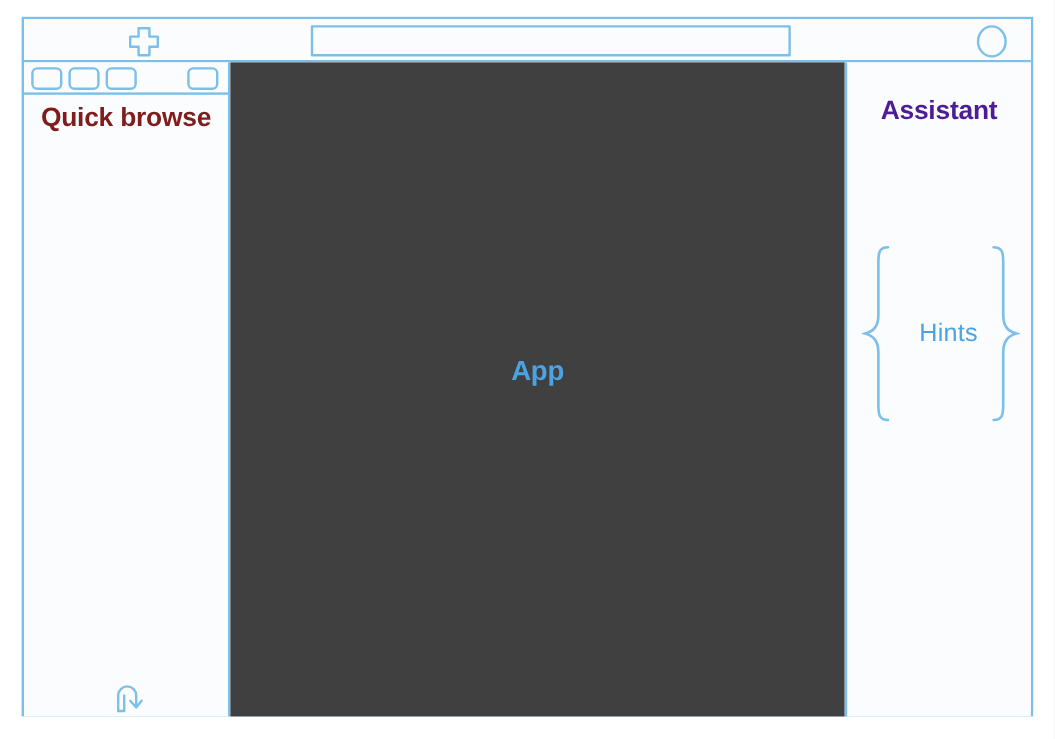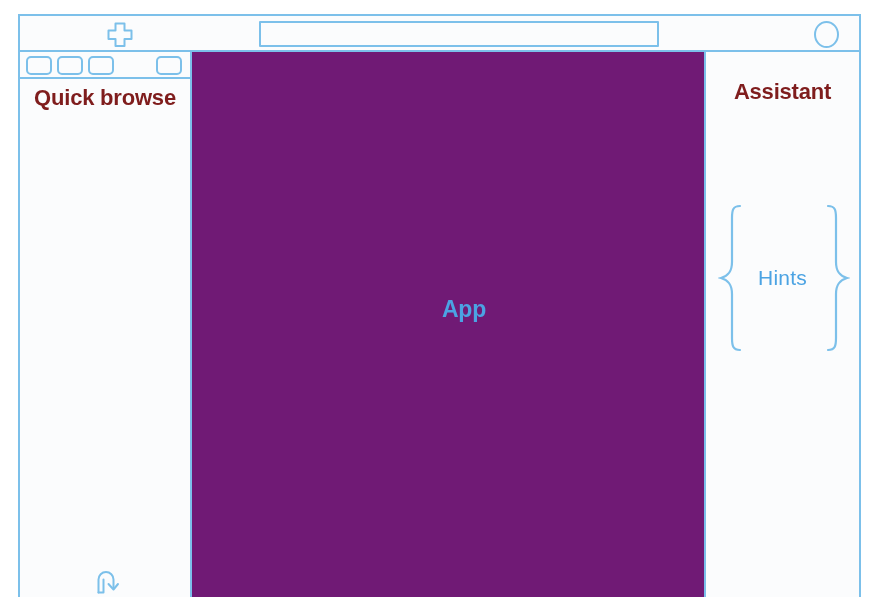--- a/index.html
+++ b/index.html
@@ -143,22 +143,21 @@
     height: 30px;
   }
 
   
   #app-pane {
     position: absolute;
     left: 172px;
     top: 0;
     width: 512px;
     height: 100%;
-    background: #701a75;
-    padding-left: 32px;
+    background: #404040;
   }
 
   #app-title {
     position: absolute;
     left: 0;
     top: 0;
     width: 100%;
     height: 100%;
     display: flex;
     align-items: center;
@@ -182,32 +181,33 @@
     border-left: 2px solid #7cc0ea;
     background: #fbfcfd;
   }
 
   #assistant-title {
     position: absolute;
     left: 0;
     top: 27px;
     width: 100%;
     text-align: center;
-    color: #7f1d1d;
+    color: #4c1d95;
     font-size: 22px;
     font-weight: bold;
     letter-spacing: -0.2px;
   }
 
   #hints-block {
     position: absolute;
     left: 0;
     top: 152px;
     width: 100%;
     height: 148px;
+    padding-left: 16px;
   }
 
   .brace {
     position: absolute;
     top: 0;
     width: 26px;
     height: 148px;
   }
   .brace.left  { left: 12px; }
   .brace.right { left: 118px; }

